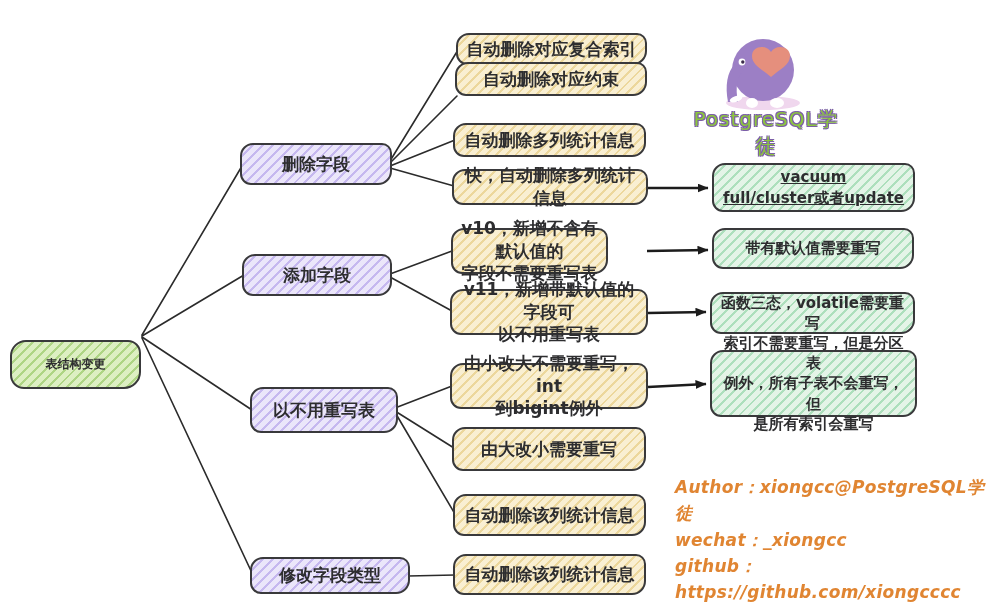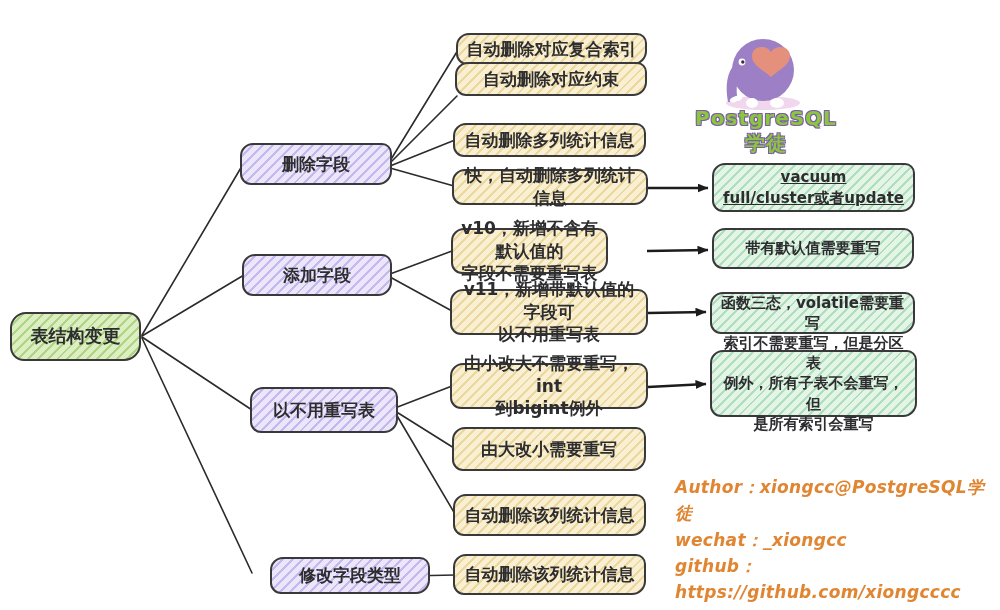--- a/index.html
+++ b/index.html
@@ -14,40 +14,40 @@
     border:2px solid #39393b;
     color:#2d2d2f;
     font-weight:600;
     line-height:1.35;
     padding:2px 5px;
     border-radius:13px 10px 14px 11px;
   }
   .node.green{
     background-color:#ddefc2;
     background-image:repeating-linear-gradient(135deg,#aed584 0,#aed584 2px,transparent 2px,transparent 7px);
-    font-size:18px;border-radius:16px 13px 17px 14px;
+    font-size:12px;border-radius:16px 13px 17px 14px;margin-top:28px;
   }
   .node.purple{
     background-color:#ebe6fa;
     background-image:repeating-linear-gradient(135deg,#c6b8ef 0,#c6b8ef 2px,transparent 2px,transparent 7px);
     font-size:17px;
   }
   .node.yellow{
     background-color:#f9efd2;
     background-image:repeating-linear-gradient(135deg,#ecd79c 0,#ecd79c 2px,transparent 2px,transparent 7px);
     font-size:17px;
   }
   .node.mint{
     background-color:#e4f4e7;
     background-image:repeating-linear-gradient(135deg,#addfbc 0,#addfbc 2px,transparent 2px,transparent 7px);
     font-size:15px;
   }
   .logo-title{
     position:absolute;left:690px;top:106px;width:152px;
-    text-align:center;font-size:20px;font-weight:700;letter-spacing:1px;
+    text-align:center;font-size:20px;font-weight:400;letter-spacing:1px;
     color:#8cc63e;
     text-shadow:-1px -1px 0 #7b5ea7,1px -1px 0 #7b5ea7,-1px 1px 0 #7b5ea7,1px 1px 0 #7b5ea7;
   }
   .footer{
     position:absolute;left:675px;top:474px;
     color:#e08532;font-size:17px;font-weight:700;font-style:italic;
     line-height:1.55;letter-spacing:0.3px;
   }
   .elephant{position:absolute;left:705px;top:26px;}
 </style>
@@ -84,21 +84,21 @@
       <line x1="648" y1="313" x2="706" y2="312" marker-end="url(#ah)"></line>
       <line x1="648" y1="387" x2="706" y2="384" marker-end="url(#ah)"></line>
     </g>
   </svg>
 
   <div class="node green" style="left:10px;top:312px;width:131px;height:49px;">表结构变更</div>
 
   <div class="node purple" style="left:240px;top:143px;width:152px;height:42px;">删除字段</div>
   <div class="node purple" style="left:242px;top:254px;width:150px;height:42px;">添加字段</div>
   <div class="node purple" style="left:250px;top:387px;width:148px;height:46px;">以不用重写表</div>
-  <div class="node purple" style="left:250px;top:557px;width:160px;height:37px;margin-left:20px;">修改字段类型</div>
+  <div class="node purple" style="left:250px;top:557px;width:160px;height:37px;">修改字段类型</div>
 
   <div class="node yellow" style="left:456px;top:33px;width:191px;height:32px;">自动删除对应复合索引</div>
   <div class="node yellow" style="left:455px;top:62px;width:192px;height:34px;">自动删除对应约束</div>
   <div class="node yellow" style="left:453px;top:123px;width:193px;height:34px;">自动删除多列统计信息</div>
   <div class="node yellow" style="left:452px;top:169px;width:196px;height:36px;">快，自动删除多列统计信息</div>
   <div class="node yellow" style="left:451px;top:228px;width:157px;height:46px;">v10，新增不含有默认值的
 字段不需要重写表</div>
   <div class="node yellow" style="left:450px;top:289px;width:198px;height:46px;">v11，新增带默认值的字段可
 以不用重写表</div>
   <div class="node yellow" style="left:450px;top:363px;width:198px;height:46px;">由小改大不需要重写，int

